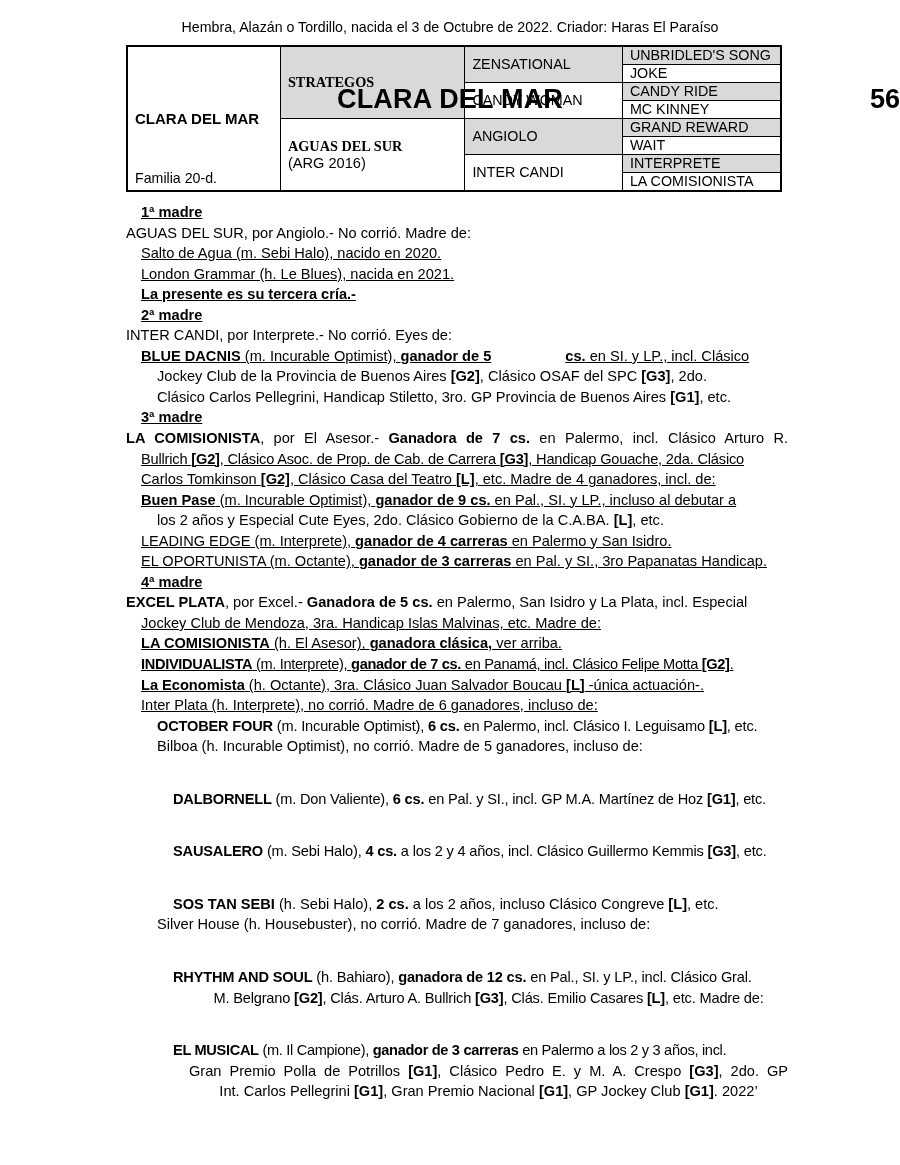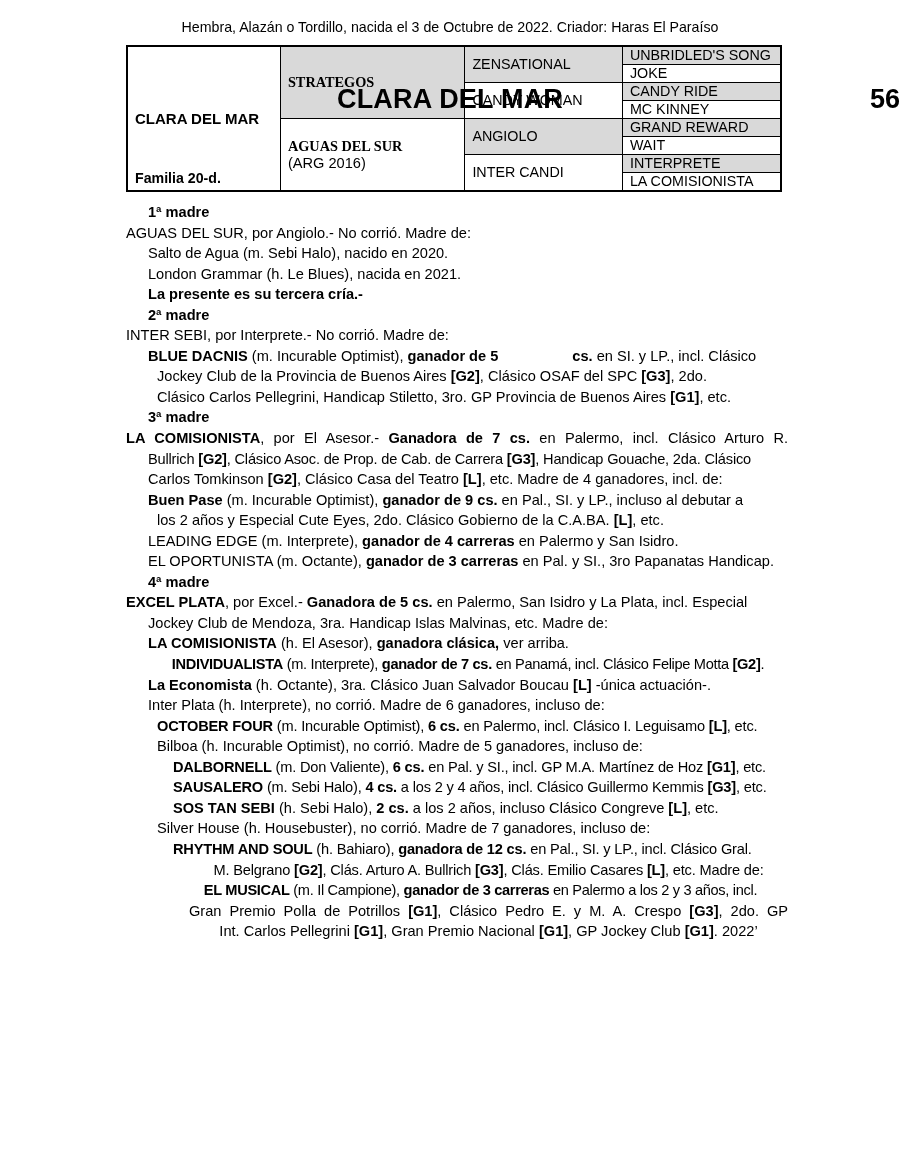--- a/index.html
+++ b/index.html
@@ -72,21 +72,21 @@
     font-weight: bold;
     font-size: 15px;
     display: block;
     text-align: left;
   }
   .fam {
     position: absolute;
     left: 7px;
     bottom: 3px;
     font-size: 14.2px;
-    font-weight: bold;
+    font-weight: normal;
   }
   td.cell-c1 {
     position: relative;
     padding: 0 7px;
   }
 
   
   .body-text {
     margin: 10px 119px 0 126px;
     width: 662px;
@@ -94,28 +94,28 @@
     line-height: 20.55px;
   }
   .ln { white-space: nowrap; }
   .ln.just {
     white-space: normal;
     text-align: justify;
     text-align-last: justify;
   }
   .hd { font-weight: bold; }
   .i0 { margin-left: 0px; }
-  .i1 { margin-left: 22px; }
+  .i1 { margin-left: 15px; text-decoration: underline; }
   .i2 { margin-left: 31px; }
-  .i3 { margin-left: 47px; }
+  .i3 { margin-left: 47px; margin-top: 32px; }
   .i4 { margin-left: 63px; text-align: center; }
   .gap { display: inline-block; width: 74px; }
   .sec-head { font-weight: bold; }
   .tight { letter-spacing: -0.18px; }
-  .tighter { letter-spacing: -0.32px; text-align: center; }
+  .tighter { letter-spacing: -0.32px; }
 </style>
 </head>
 <body>
 
 <div class="page">
 
   <div>
     <div class="page-title">CLARA DEL MAR</div>
     <div class="page-number">56</div>
   </div>
@@ -167,21 +167,21 @@
 
   <div class="body-text">
 
     <div class="ln i1 sec-head">1ª madre</div>
     <div class="ln i0"><span>AGUAS DEL SUR, por Angiolo.- No corrió. Madre de:</span></div>
     <div class="ln i1"><span>Salto de Agua (m. Sebi Halo), nacido en 2020.</span></div>
     <div class="ln i1"><span>London Grammar (h. Le Blues), nacida en 2021.</span></div>
     <div class="ln i1 hd"><span>La presente es su tercera cría.-</span></div>
 
     <div class="ln i1 sec-head">2ª madre</div>
-    <div class="ln i0"><span>INTER SEBI, por Interprete.- No corrió. Madre de:</span></div>
+    <div class="ln i0"><span>INTER CANDI, por Interprete.- No corrió. Eyes de:</span></div>
     <div class="ln i1"><span class="hd">BLUE DACNIS</span><span> (m. Incurable Optimist), </span><span class="hd">ganador de 5</span><span class="gap"></span><span class="hd">cs.</span><span> en SI. y LP., incl. Clásico</span></div>
     <div class="ln i2"><span>Jockey Club de la Provincia de Buenos Aires </span><span class="hd">[G2]</span><span>, Clásico OSAF del SPC </span><span class="hd">[G3]</span><span>, 2do.</span></div>
     <div class="ln i2"><span>Clásico Carlos Pellegrini, Handicap Stiletto, 3ro. GP Provincia de Buenos Aires </span><span class="hd">[G1]</span><span>, etc.</span></div>
 
     <div class="ln i1 sec-head">3ª madre</div>
     <div class="ln just i0"><span class="hd">LA COMISIONISTA</span><span>, por El Asesor.- </span><span class="hd">Ganadora de 7 cs.</span><span> en Palermo, incl. Clásico Arturo R.</span></div>
     <div class="ln i1 tight"><span>Bullrich </span><span class="hd">[G2]</span><span>, Clásico Asoc. de Prop. de Cab. de Carrera </span><span class="hd">[G3]</span><span>, Handicap Gouache, 2da. Clásico</span></div>
     <div class="ln i1"><span>Carlos Tomkinson </span><span class="hd">[G2]</span><span>, Clásico Casa del Teatro </span><span class="hd">[L]</span><span>, etc. Madre de 4 ganadores, incl. de:</span></div>
     <div class="ln i1"><span class="hd">Buen Pase</span><span> (m. Incurable Optimist), </span><span class="hd">ganador de 9 cs.</span><span> en Pal., SI. y LP., incluso al debutar a</span></div>
     <div class="ln i2"><span>los 2 años y Especial Cute Eyes, 2do. Clásico Gobierno de la C.A.BA. </span><span class="hd">[L]</span><span>, etc.</span></div>

